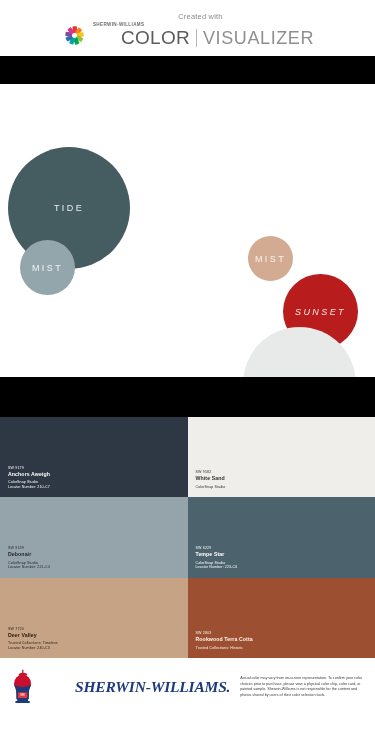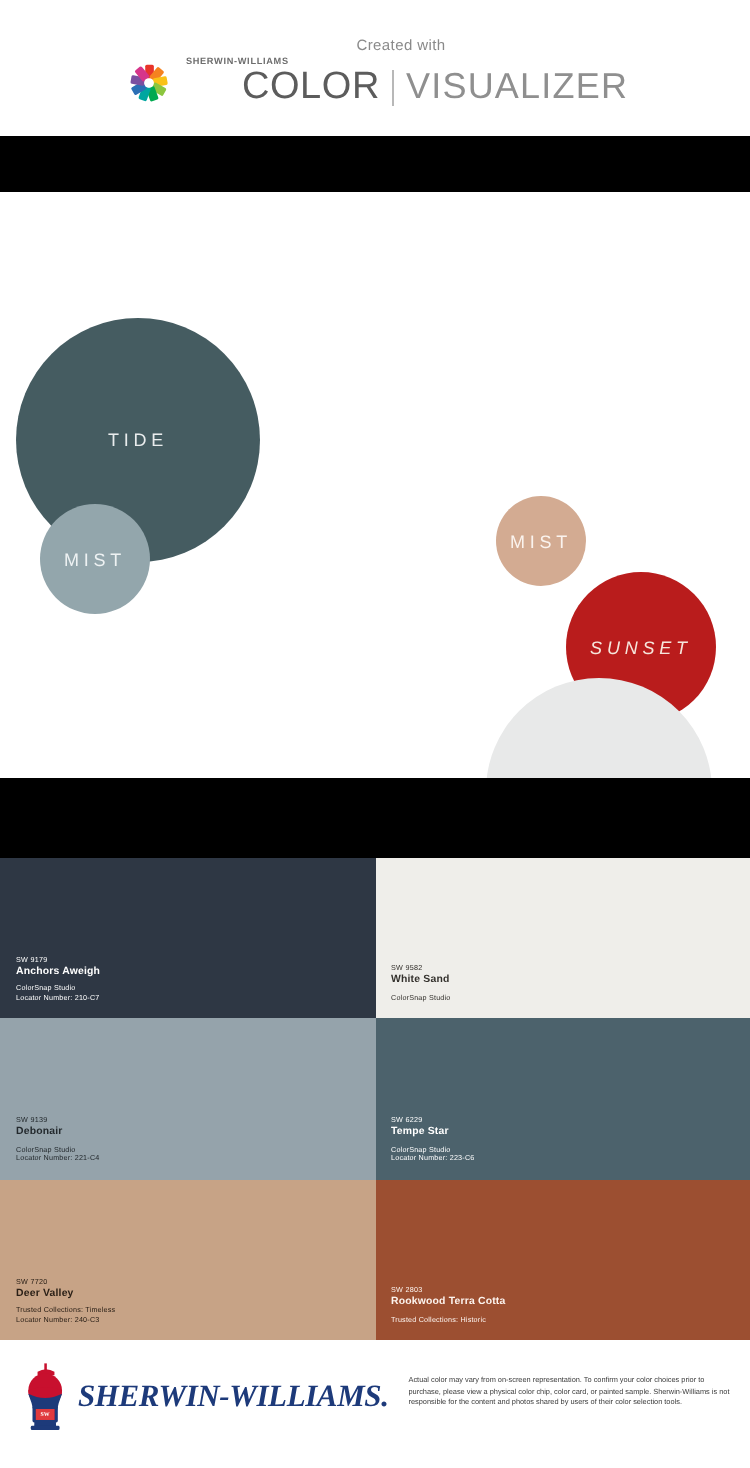--- a/index.html
+++ b/index.html
@@ -11,21 +11,21 @@
     width: 375px;
     height: 734px;
     background: #ffffff;
     font-family: "Liberation Sans", sans-serif;
     overflow: hidden;
     position: relative;
   }
 
   
   .header {
-    height: 68px;
+    height: 56px;
     background: #ffffff;
     position: relative;
     display: flex;
     align-items: center;
     justify-content: center;
   }
   .header-inner {
     display: flex;
     flex-direction: column;
     align-items: center;
@@ -180,20 +180,21 @@
     display: flex;
     align-items: flex-start;
     padding: 10px 6px 0 10px;
     box-sizing: border-box;
   }
   .footer-logo {
     display: flex;
     align-items: center;
     flex: 0 0 auto;
     margin-right: 10px;
+    gap: 36px;
   }
   .sw-can {
     width: 26px;
     height: 38px;
     flex: 0 0 auto;
     margin-right: 3px;
   }
   .sw-words {
     font-family: "Liberation Serif", serif;
     font-size: 15.5px;

